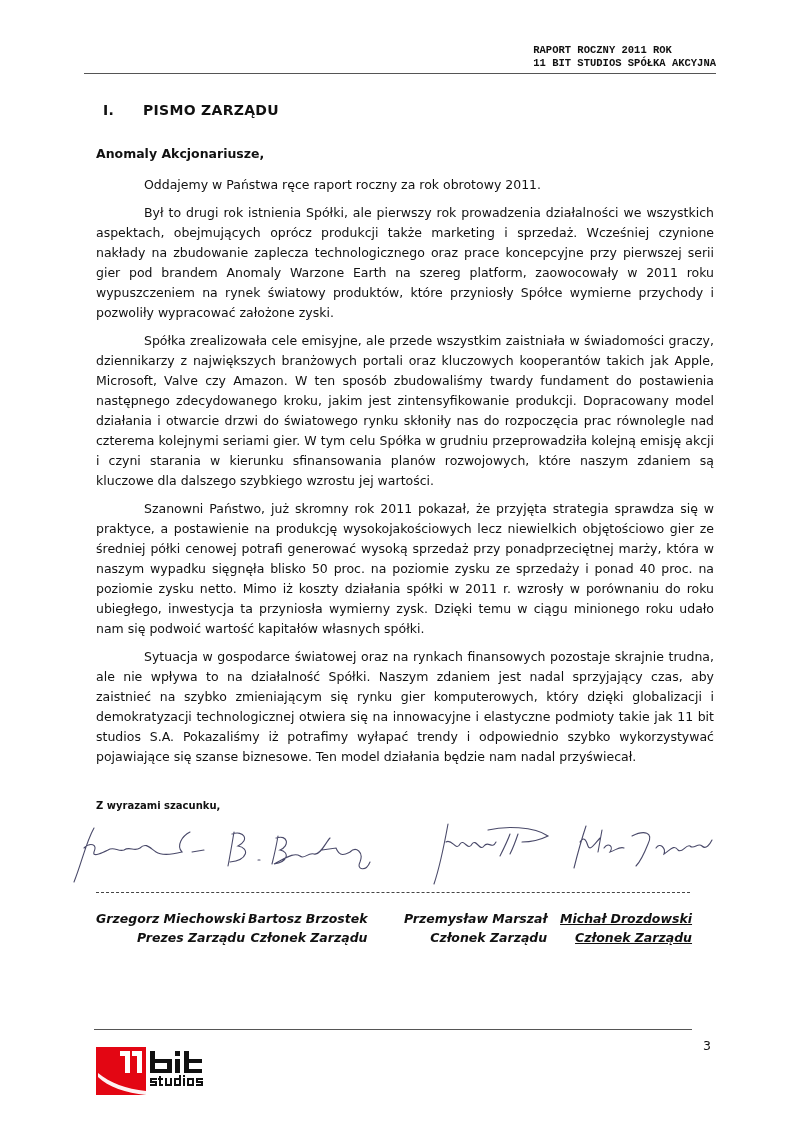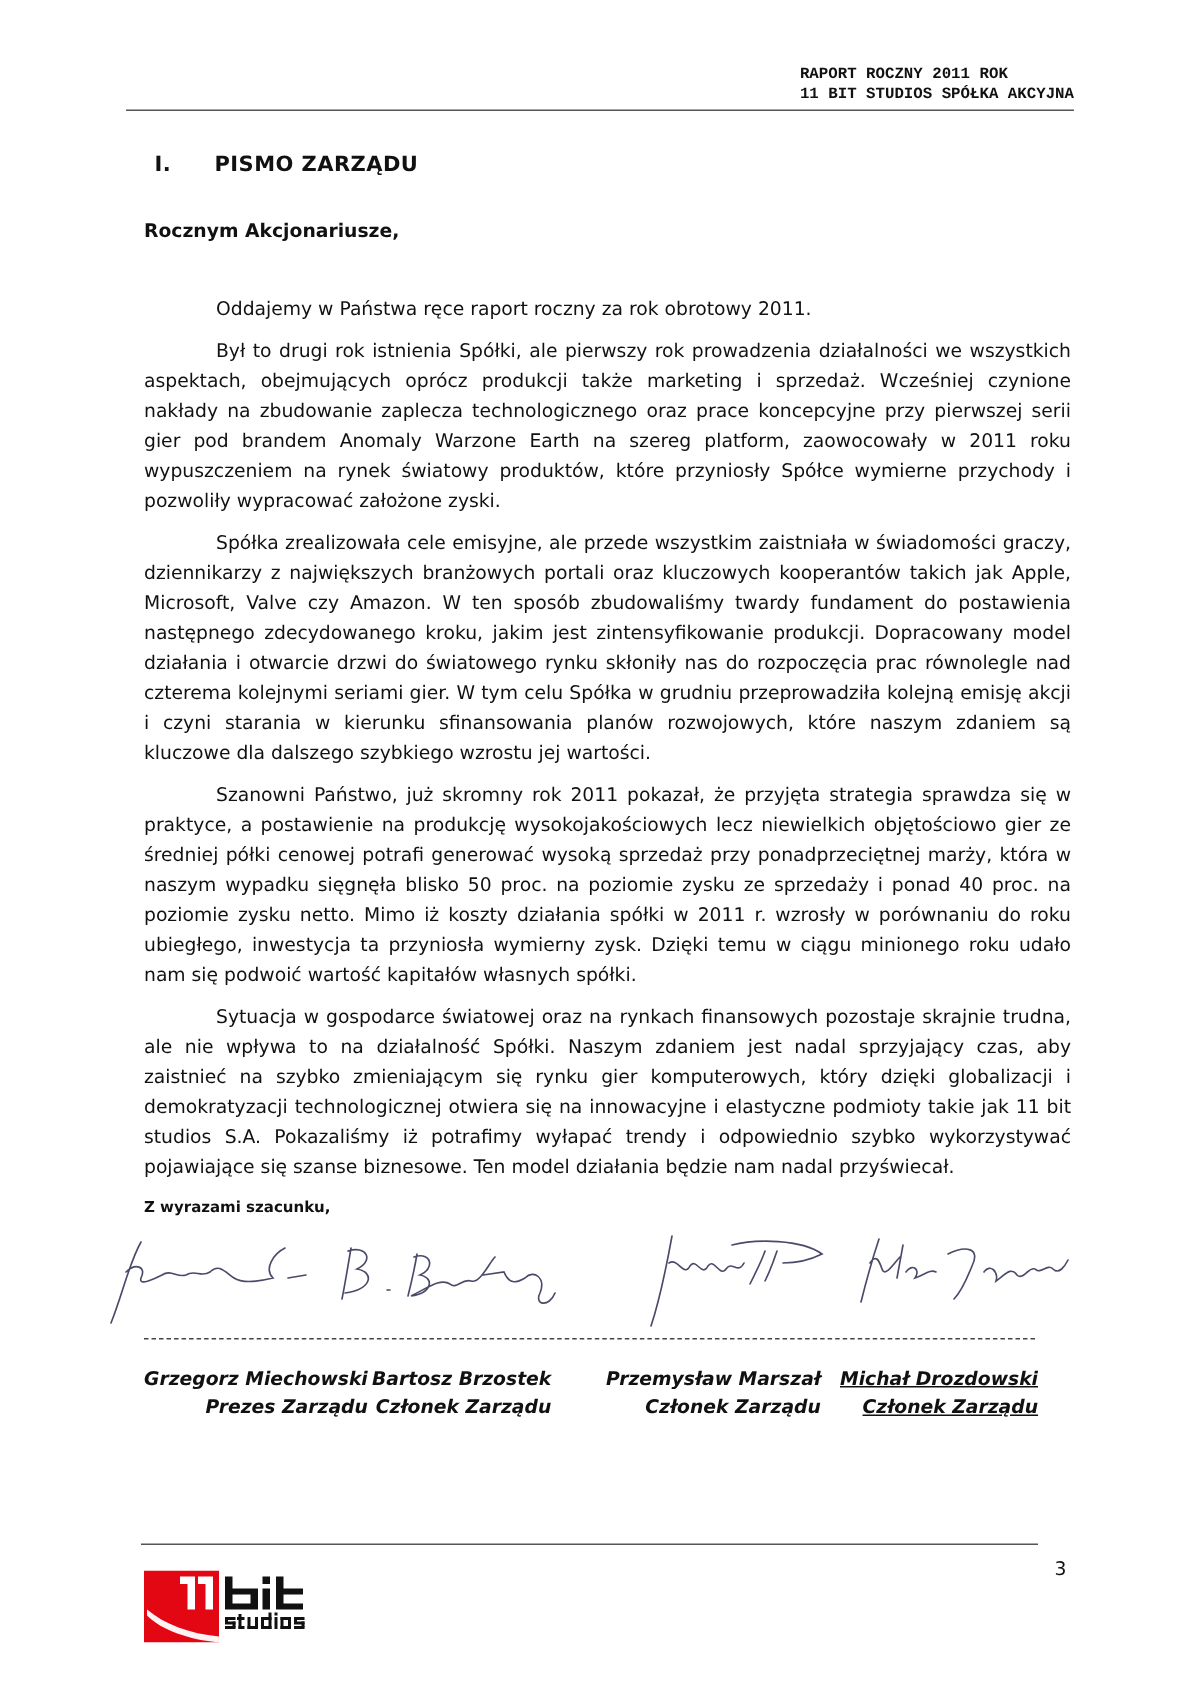--- a/index.html
+++ b/index.html
@@ -2,21 +2,21 @@
 <html><head>
   <meta charset="utf-8">
   <style>
     html, body { margin: 0; padding: 0; background: #ffffff; }
     body { width: 800px; height: 1132px; position: relative; overflow: hidden; font-family: "DejaVu Sans", sans-serif; color: #111; }
     .header { position: absolute; right: 84px; top: 44px; text-align: left; font-family: Liberation Mono, monospace; font-weight: bold; font-size: 10.5px; line-height: 12.5px; color: #111; }
     .header-rule { position: absolute; left: 84px; right: 84px; top: 73px; border-top: 1.5px solid #555; }
     .title { position: absolute; left: 103px; top: 102px; font-weight: bold; font-size: 14px; letter-spacing: 0.3px; }
     .title .num { display: inline-block; width: 40px; }
     .salutation { position: absolute; left: 96px; top: 146px; font-weight: bold; font-size: 12.5px; }
-    .body { position: absolute; left: 96px; top: 196px; width: 618px; font-size: 12.5px; line-height: 20px; text-align: justify; }
+    .body { position: absolute; left: 96px; top: 175px; width: 618px; font-size: 12.5px; line-height: 20px; text-align: justify; }
     .body p { margin: 0 0 8px 0; text-indent: 48px; }
     .body p.last { margin-top: 28px; }
     .closing { position: absolute; left: 96px; top: 800px; font-weight: bold; font-size: 10px; }
     .signatures { position: absolute; left: 64px; top: 822px; width: 660px; height: 66px; }
     .dashline { position: absolute; left: 96px; top: 892px; width: 594px; border-top: 1.5px dashed #444; }
     .names { position: absolute; left: 96px; top: 909px; width: 620px; font-weight: bold; font-style: italic; font-size: 12.5px; line-height: 19px; }
     .sig-col { position: absolute; top: 0; text-align: right; }
     .footer-rule { position: absolute; left: 94px; top: 1029px; width: 598px; border-top: 1.5px solid #555; }
     .page-num { position: absolute; left: 703px; top: 1038px; font-size: 12.5px; }
     .logo { position: absolute; left: 96px; top: 1047px; width: 130px; height: 48px; }
@@ -27,21 +27,21 @@
 <div class="header">
   <div>RAPORT ROCZNY 2011 ROK</div>
   <div>11 BIT STUDIOS SPÓŁKA AKCYJNA</div>
 </div>
 <div class="header-rule"></div>
 
 <div class="title">
   <span class="num">I.</span><span>PISMO ZARZĄDU</span>
 </div>
 
-<div class="salutation">Rocznym Akcjonariusze,</div>
+<div class="salutation">Anomaly Akcjonariusze,</div>
 
 <div class="body">
   <p>Oddajemy w Państwa ręce raport roczny za rok obrotowy 2011.</p>
   <p>Był to drugi rok istnienia Spółki, ale pierwszy rok prowadzenia działalności we wszystkich aspektach, obejmujących oprócz produkcji także marketing i sprzedaż. Wcześniej czynione nakłady na zbudowanie zaplecza technologicznego oraz prace koncepcyjne przy pierwszej serii gier pod brandem Anomaly Warzone Earth na szereg platform, zaowocowały w 2011 roku wypuszczeniem na rynek światowy produktów, które przyniosły Spółce wymierne przychody i pozwoliły wypracować założone zyski.</p>
   <p>Spółka zrealizowała cele emisyjne, ale przede wszystkim zaistniała w świadomości graczy, dziennikarzy z największych branżowych portali oraz kluczowych kooperantów takich jak Apple, Microsoft, Valve czy Amazon. W ten sposób zbudowaliśmy twardy fundament do postawienia następnego zdecydowanego kroku, jakim jest zintensyfikowanie produkcji. Dopracowany model działania i otwarcie drzwi do światowego rynku skłoniły nas do rozpoczęcia prac równolegle nad czterema kolejnymi seriami gier. W tym celu Spółka w grudniu przeprowadziła kolejną emisję akcji i czyni starania w kierunku sfinansowania planów rozwojowych, które naszym zdaniem są kluczowe dla dalszego szybkiego wzrostu jej wartości.</p>
   <p>Szanowni Państwo, już skromny rok 2011 pokazał, że przyjęta strategia sprawdza się w praktyce, a postawienie na produkcję wysokojakościowych lecz niewielkich objętościowo gier ze średniej półki cenowej potrafi generować wysoką sprzedaż przy ponadprzeciętnej marży, która w naszym wypadku sięgnęła blisko 50 proc. na poziomie zysku ze sprzedaży i ponad 40 proc. na poziomie zysku netto. Mimo iż koszty działania spółki w 2011 r. wzrosły w porównaniu do roku ubiegłego, inwestycja ta przyniosła wymierny zysk. Dzięki temu w ciągu minionego roku udało nam się podwoić wartość kapitałów własnych spółki.</p>
   <p>Sytuacja w gospodarce światowej oraz na rynkach finansowych pozostaje skrajnie trudna, ale nie wpływa to na działalność Spółki. Naszym zdaniem jest nadal sprzyjający czas, aby zaistnieć na szybko zmieniającym się rynku gier komputerowych, który dzięki globalizacji i demokratyzacji technologicznej otwiera się na innowacyjne i elastyczne podmioty takie jak 11 bit studios S.A. Pokazaliśmy iż potrafimy wyłapać trendy i odpowiednio szybko wykorzystywać pojawiające się szanse biznesowe. Ten model działania będzie nam nadal przyświecał.</p>
 </div>
 
 <div class="closing">Z wyrazami szacunku,</div>

